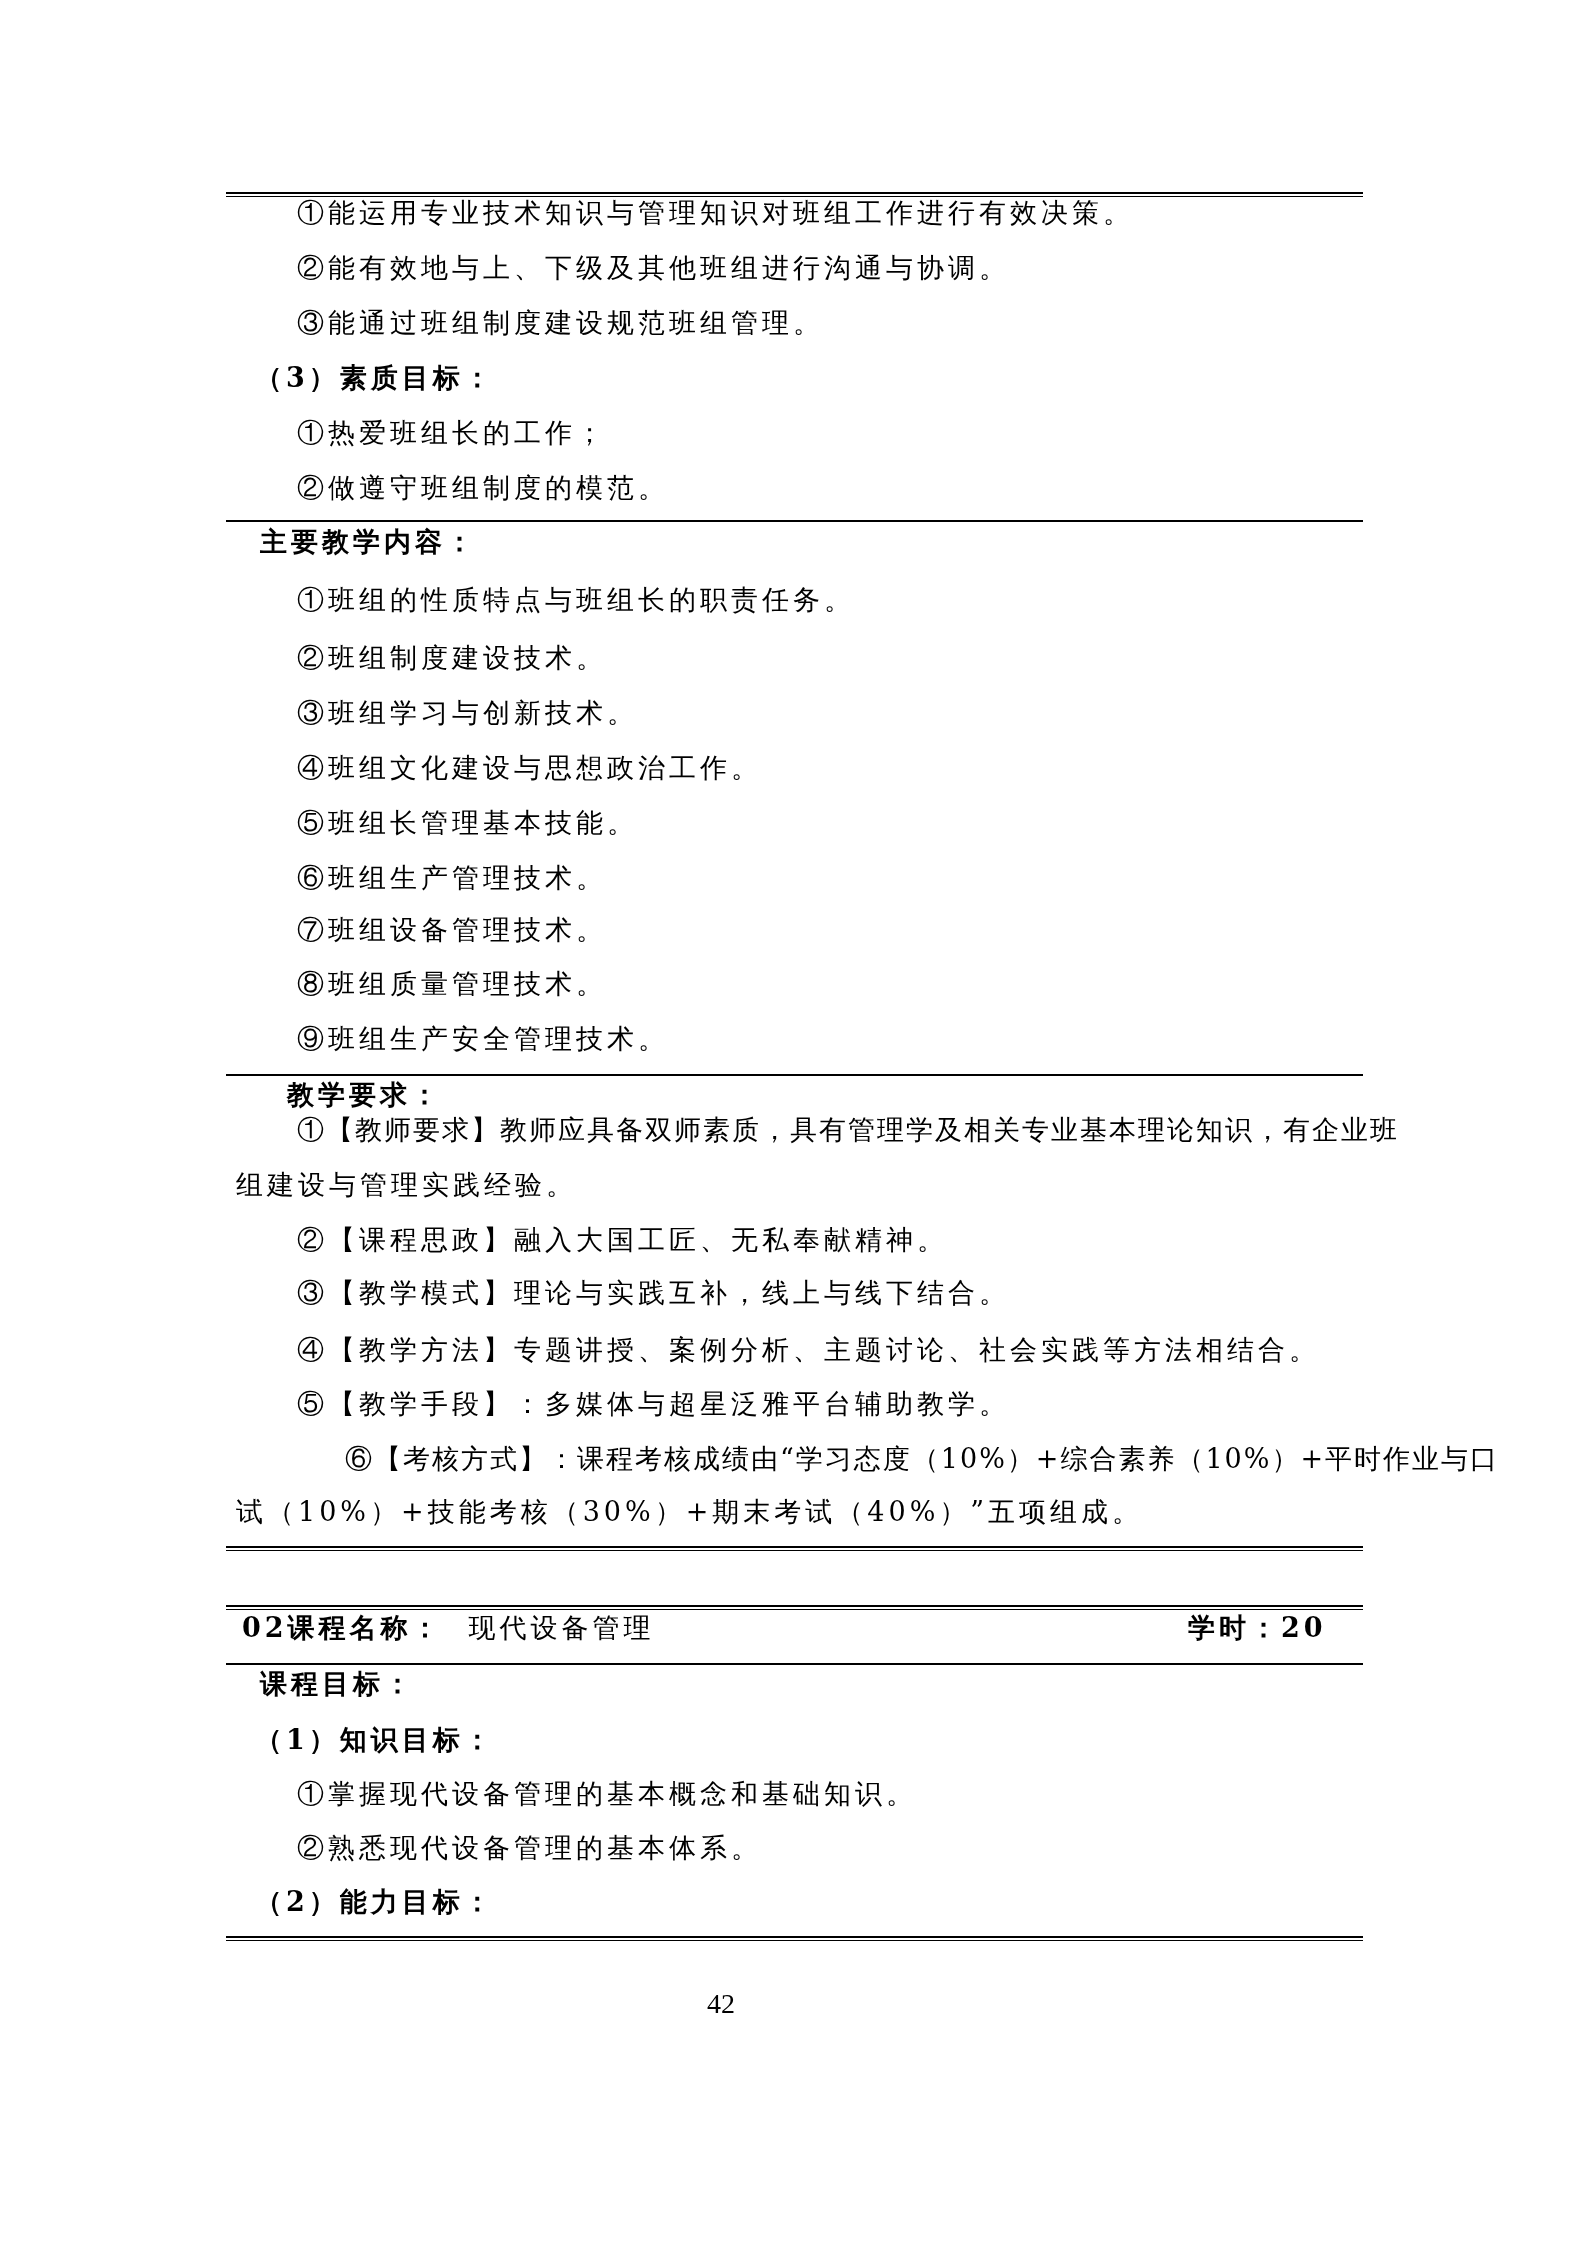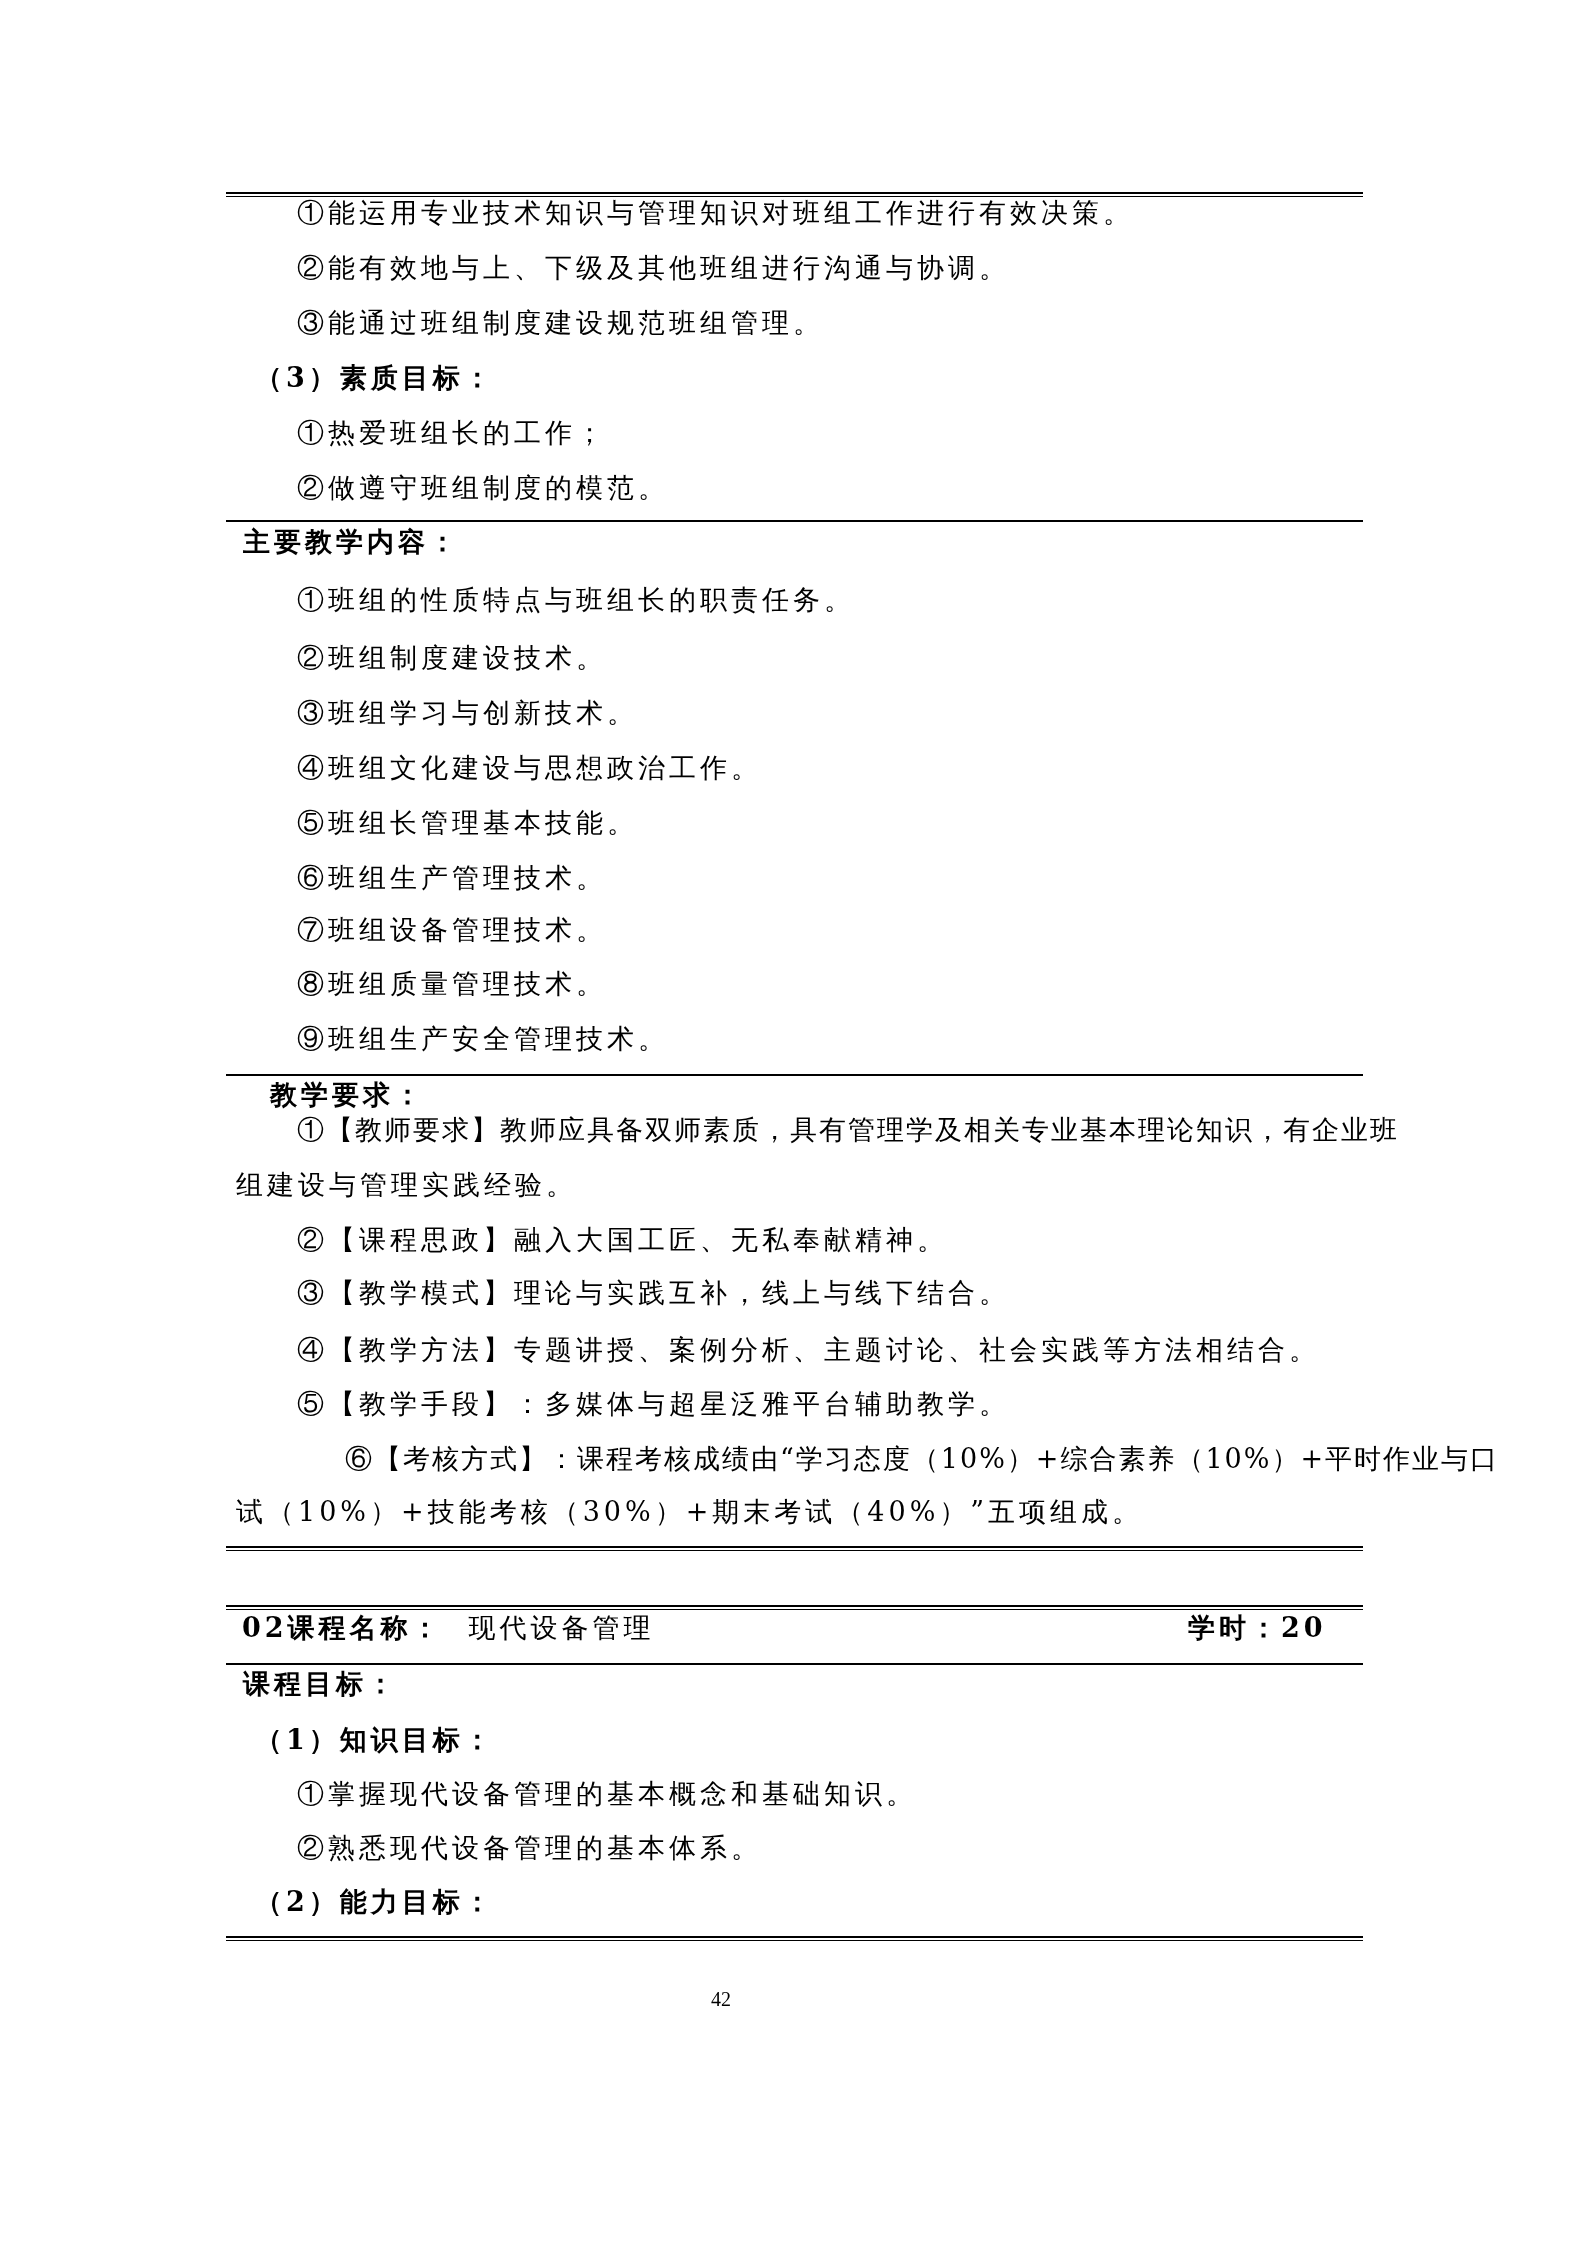--- a/index.html
+++ b/index.html
@@ -3,29 +3,29 @@
 <meta charset="utf-8">
 <style>
   html, body { margin: 0; padding: 0; background: #ffffff; }
   body { width: 1587px; height: 2245px; position: relative; overflow: hidden;
          font-family: "DejaVu Serif", "Liberation Serif", serif; color: #000000; }
   .rule { position: absolute; left: 226px; width: 1137px; background: #000; }
   .rule.single { height: 2px; }
   .rule.double { height: 5px; background: transparent; border-top: 2px solid #000; border-bottom: 1px solid #000; box-sizing: border-box; }
   .row { position: absolute; white-space: nowrap; font-size: 27px; line-height: 28px; letter-spacing: 4px; }
   .head { font-weight: bold; }
-  .lvl1 { left: 243px; }
+  .lvl1 { left: 260px; }
   .lvl2 { left: 255px; }
   .lvl3 { left: 297px; }
   .wrap { left: 236px; }
   .just { left: 297px; width: 1050px; text-align: justify; text-align-last: justify; letter-spacing: 2px; }
   .course-name { font-weight: normal; margin-left: 26px; }
   .hours { position: absolute; left: 1188px; font-weight: bold; }
   .page-num { position: absolute; top: 1988px; left: 0; width: 1442px; text-align: center;
-              font-family: "Liberation Serif", serif; font-size: 20px; letter-spacing: 0; }
+              font-family: "Liberation Serif", serif; font-size: 28px; letter-spacing: 0; }
 </style>
 </head>
 <body>
 
 <div class="rule double" style="top:192px;"></div>
 
 <div class="row lvl3" style="top:199px;">①能运用专业技术知识与管理知识对班组工作进行有效决策。</div>
 <div class="row lvl3" style="top:254px;">②能有效地与上、下级及其他班组进行沟通与协调。</div>
 <div class="row lvl3" style="top:309px;">③能通过班组制度建设规范班组管理。</div>
 

